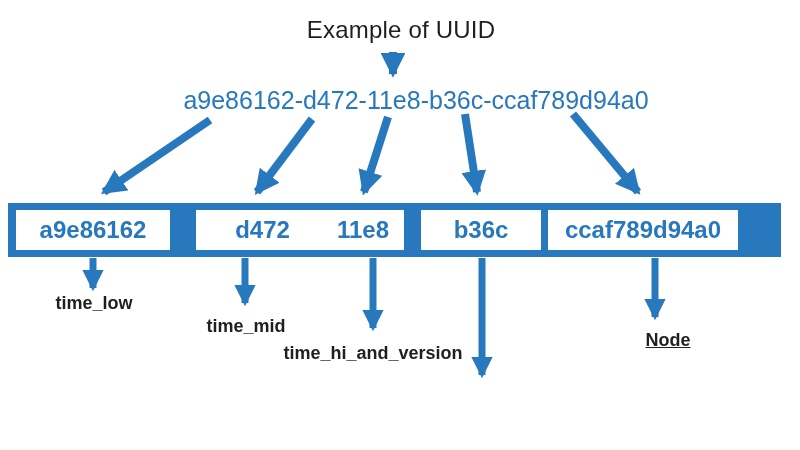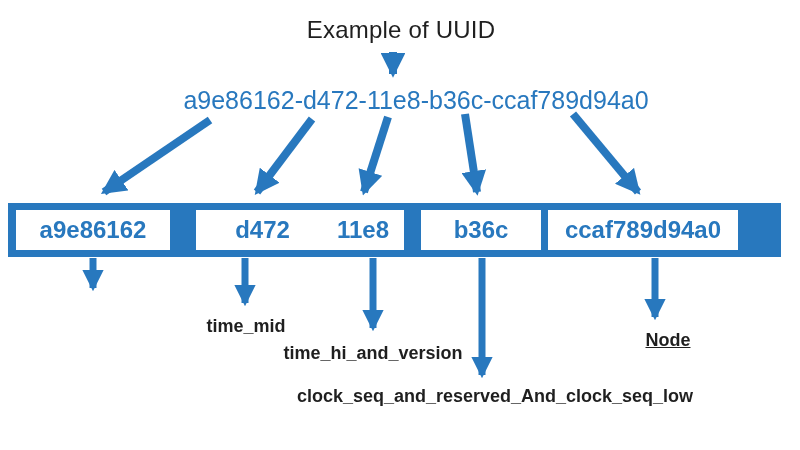--- a/index.html
+++ b/index.html
@@ -124,18 +124,18 @@
   <div class="uuid-text">a9e86162-d472-11e8-b36c-ccaf789d94a0</div>
 
   <div class="uuid-bar">
     <div class="uuid-box b1">a9e86162</div>
     <div class="uuid-box b2">d472</div>
     <div class="uuid-box b3">11e8</div>
     <div class="uuid-box b4">b36c</div>
     <div class="uuid-box b5">ccaf789d94a0</div>
   </div>
 
+  <div class="seg-label l1">time_low</div>
   <div class="seg-label l2">time_mid</div>
   <div class="seg-label l3">time_hi_and_version</div>
-  <div class="seg-label l4">clock_seq_and_reserved_And_clock_seq_low</div>
   <div class="seg-label l5">Node</div>
 
 </div>
 
 </body></html>

